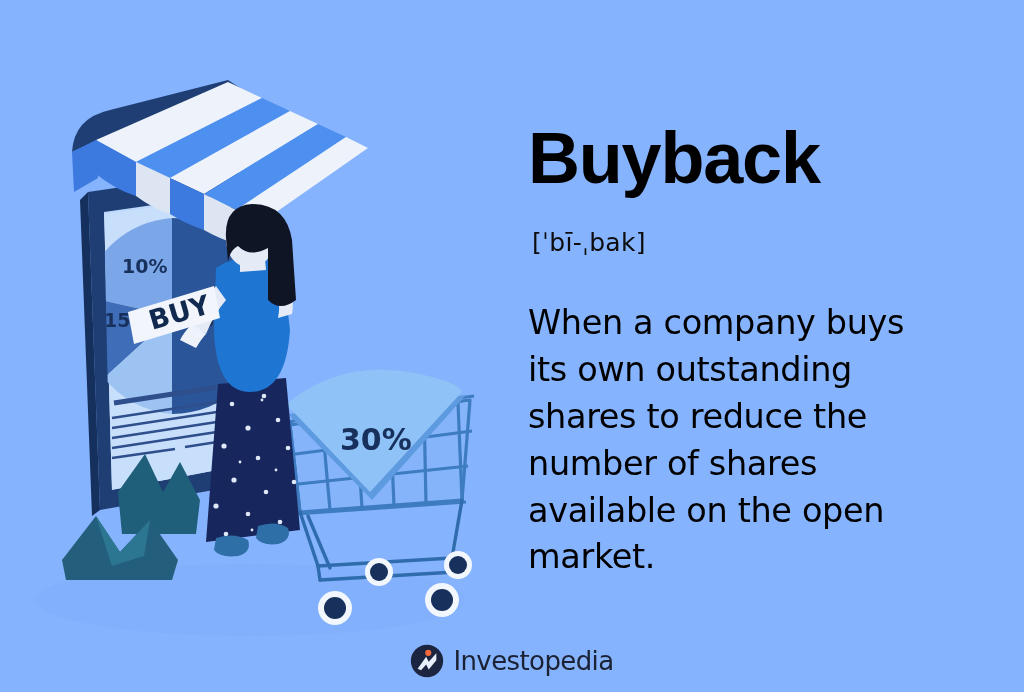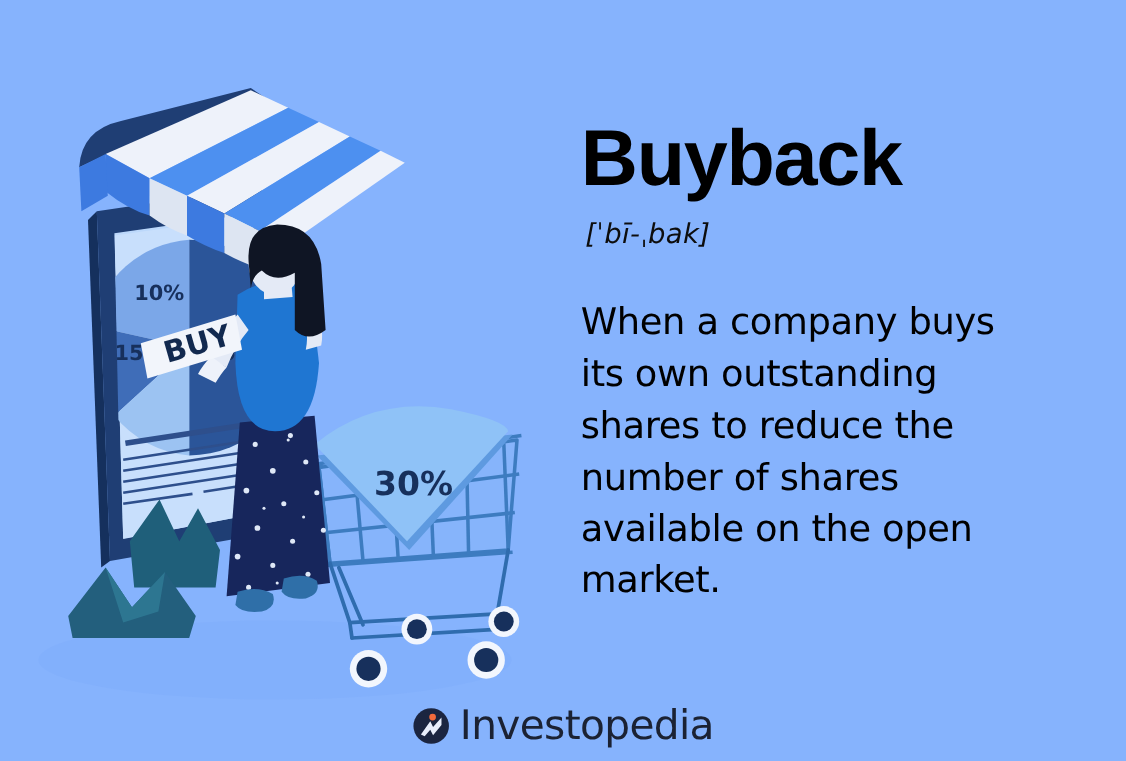--- a/index.html
+++ b/index.html
@@ -33,42 +33,41 @@
   #illustration svg {
     display: block;
     width: 510px;
     height: 692px;
   }
 
   
   #text-col {
     position: absolute;
     left: 528px;
-    top: 108px;
+    top: 122px;
     width: 452px;
   }
 
   #term-title {
     font-family: "Liberation Sans", sans-serif;
     font-weight: bold;
     font-size: 72px;
     line-height: 1.0;
     letter-spacing: -1.2px;
     color: #000000;
     margin: 0;
     padding: 0;
   }
 
   #pronunciation {
     font-family: "DejaVu Sans", sans-serif;
-    font-style: italic;
     font-size: 25px;
     line-height: 1.2;
     color: #0d0d0d;
-    margin: 18px 0 0 4px;
+    margin: 34px 0 0 4px;
     letter-spacing: 0.3px;
   }
 
   #definition {
     font-family: "DejaVu Sans", sans-serif;
     font-size: 33.5px;
     line-height: 1.40;
     color: #000000;
     margin: 42px 0 0 0;
     letter-spacing: -0.35px;
@@ -86,21 +85,21 @@
     justify-content: center;
     gap: 9px;
   }
   #brand-mark {
     display: block;
     width: 34px;
     height: 34px;
   }
   #brand-name {
     font-family: "DejaVu Sans", sans-serif;
-    font-size: 37px;
+    font-size: 26px;
     line-height: 1;
     color: #1b2233;
     letter-spacing: -0.6px;
   }
 </style>
 </head>
 <body>
 
 <div id="card">
 

